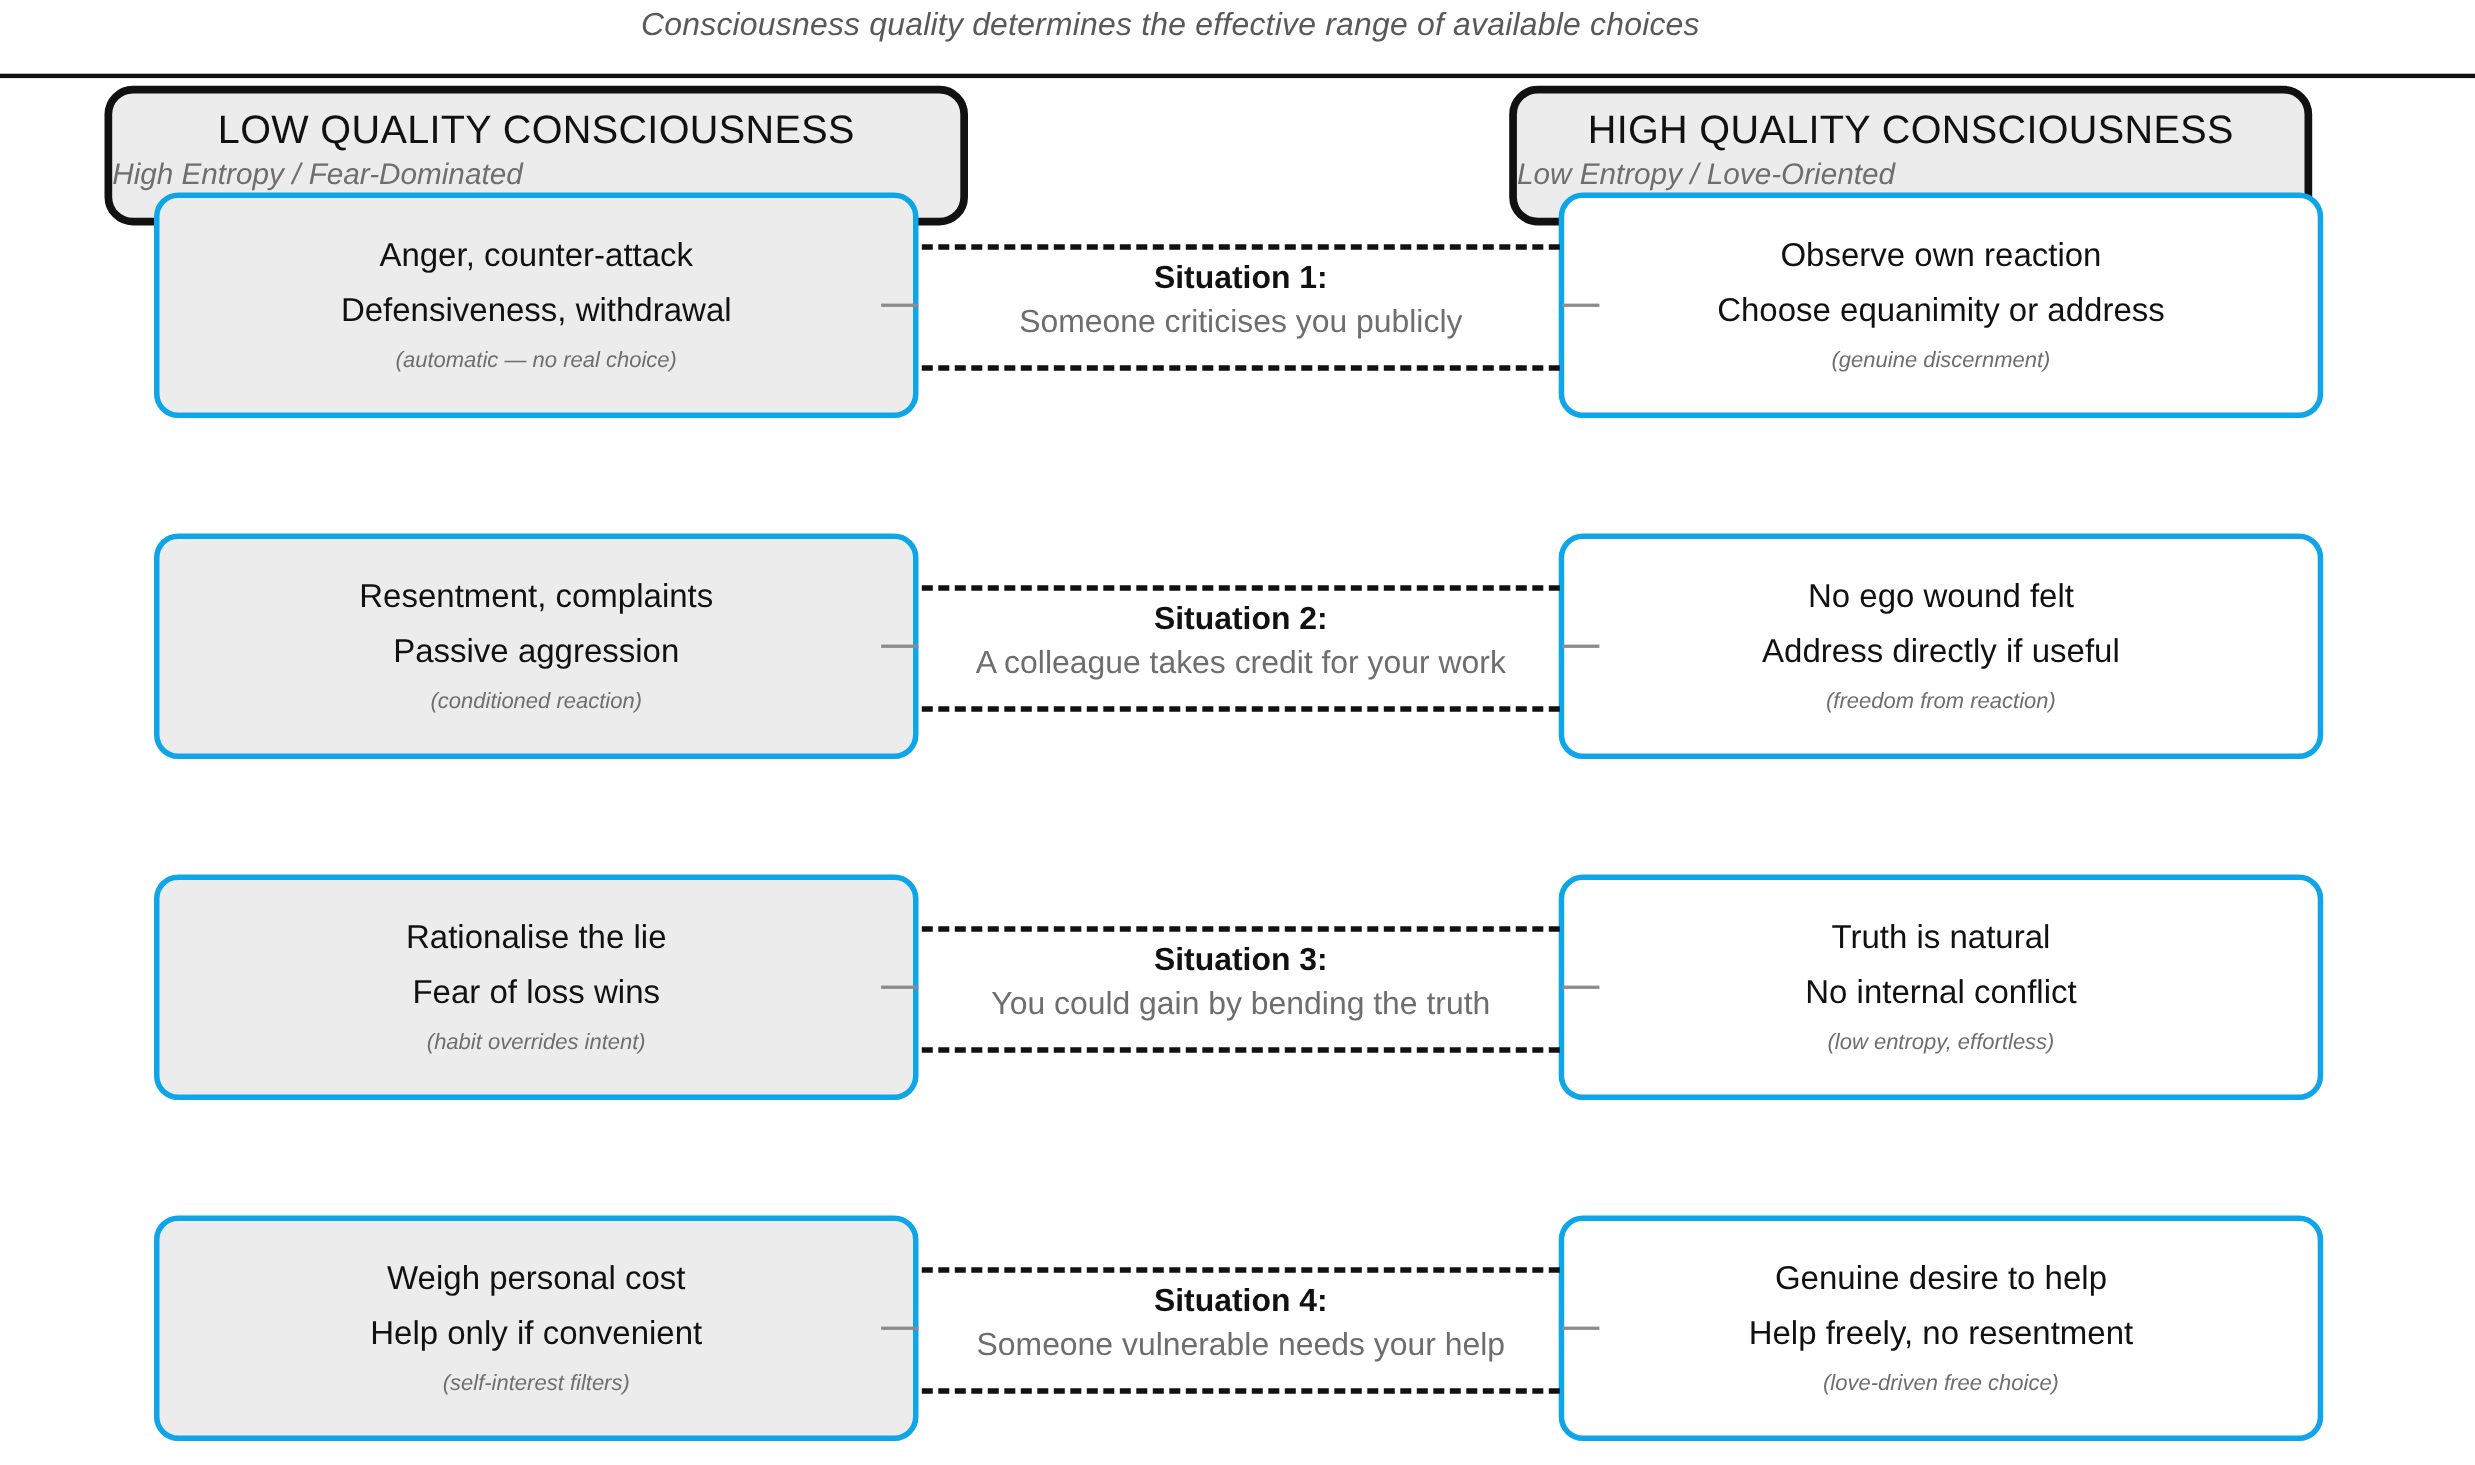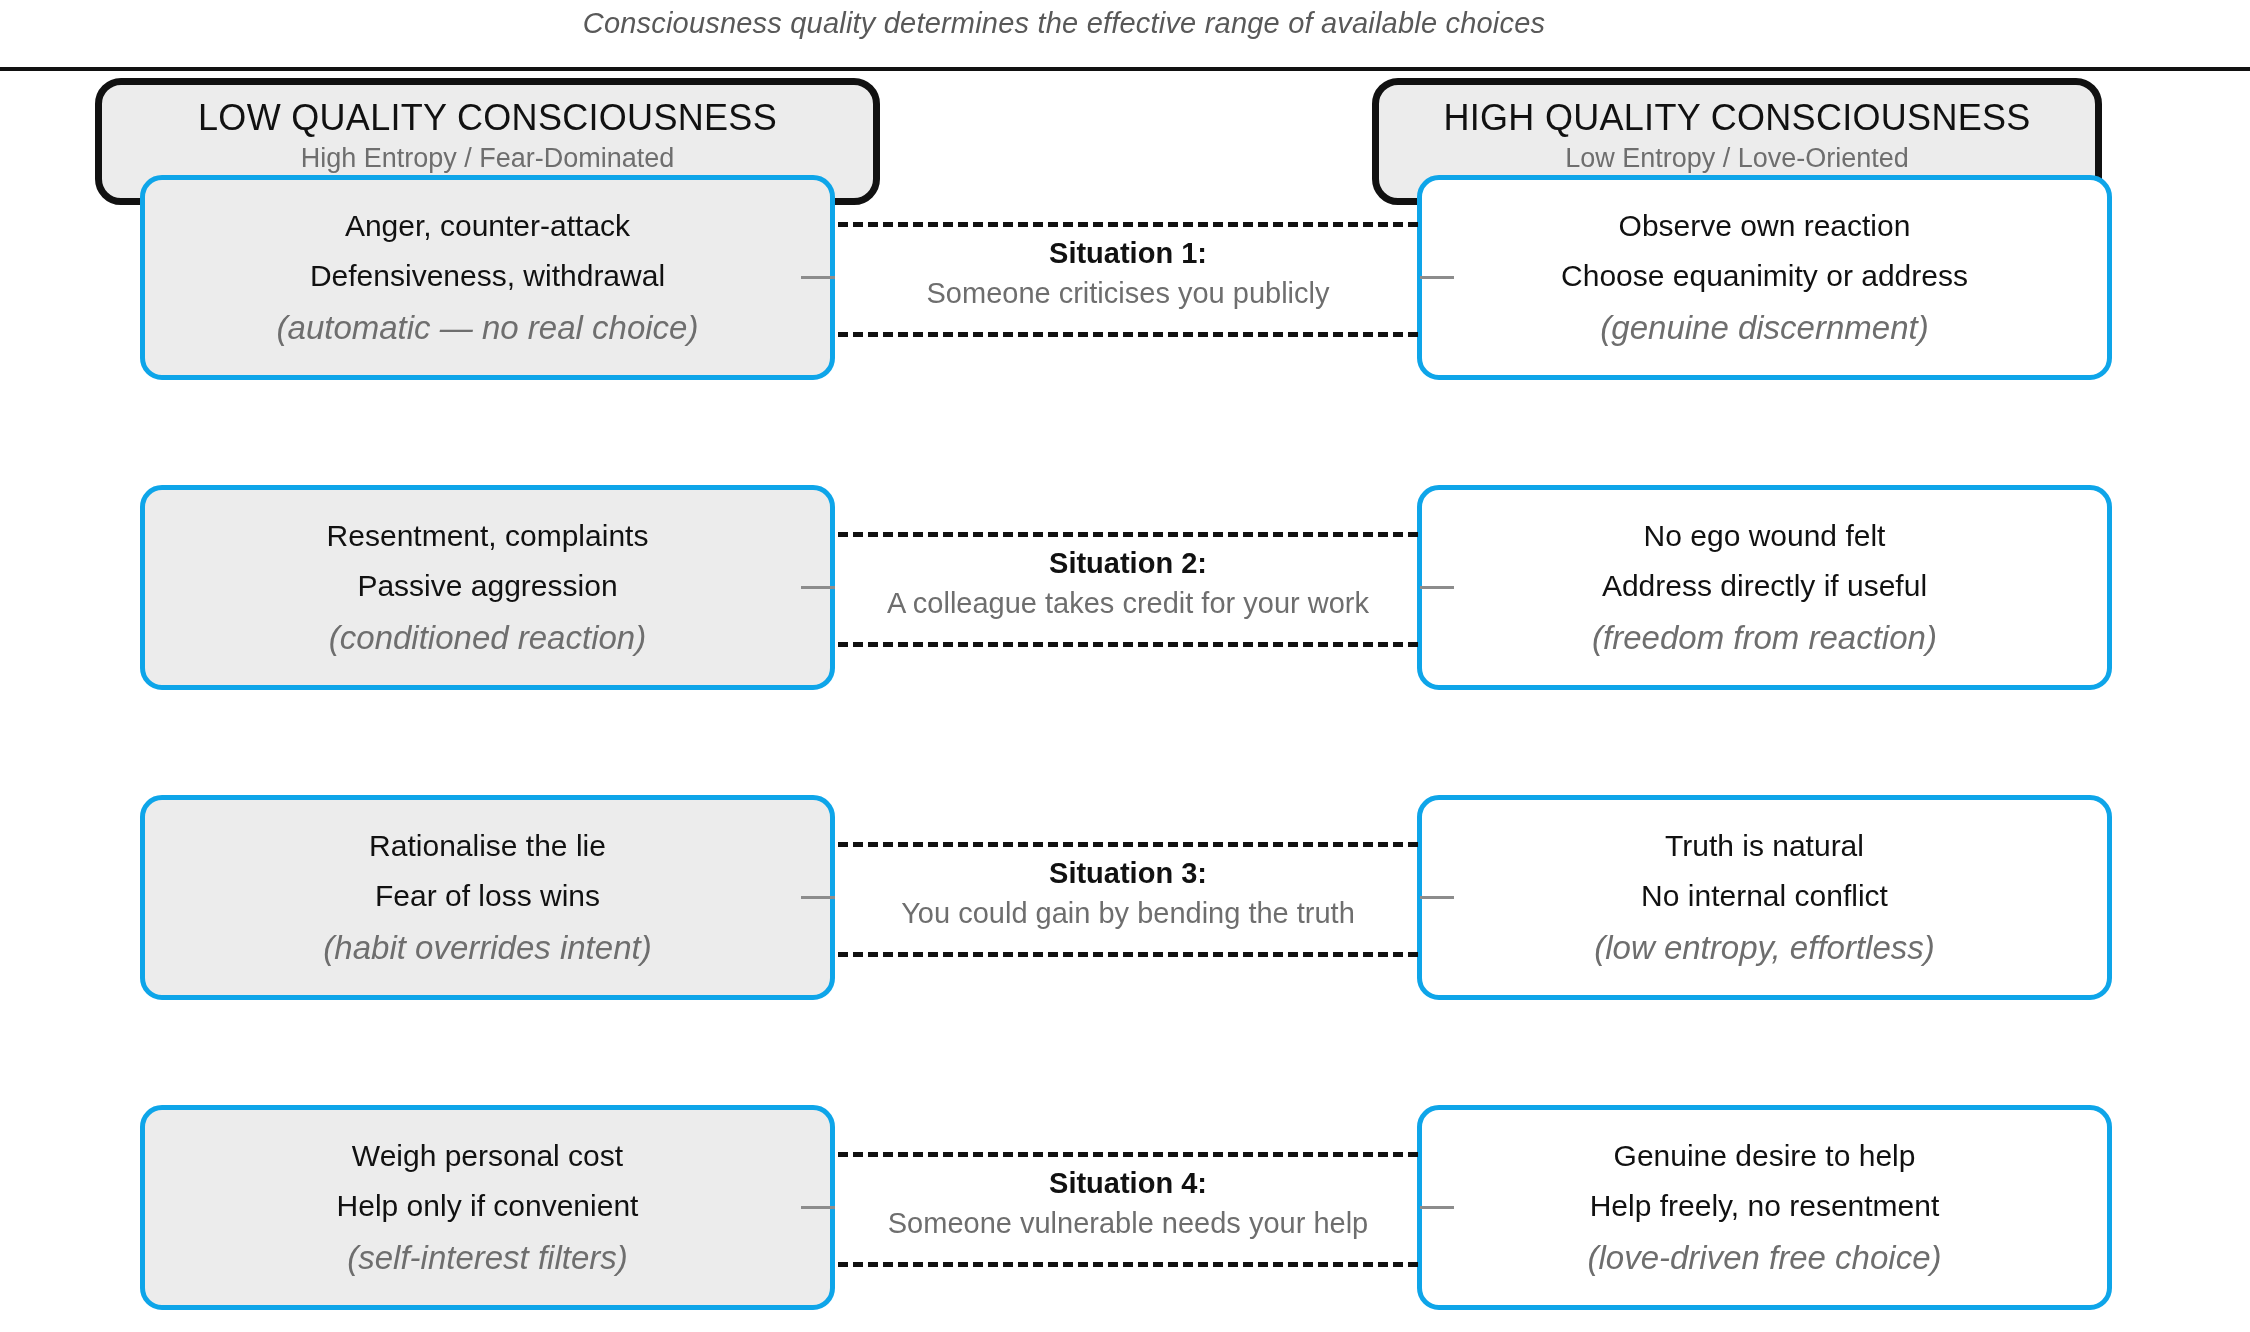--- a/index.html
+++ b/index.html
@@ -25,42 +25,43 @@
   }
   #col-header-low { left:95px;  width:785px; }
   #col-header-high{ left:1372px;width:730px; }
   .col-header .ch-title{
     position:absolute; left:0; right:0; top:12px;
     text-align:center; font-size:36px; color:#111111; letter-spacing:.3px;
     white-space:nowrap;
   }
   .col-header .ch-sub{
     position:absolute; left:0; right:0; top:58px;
-    text-align:center; font-size:27px; color:#6e6e6e;
+    font-size:27px; color:#6e6e6e;
     white-space:nowrap;
+    font-style:italic;
   }
 
   
   .row{ position:absolute; left:0; width:2250px; height:205px; z-index:2; }
 
   .card{
     position:absolute; top:0; width:695px; height:205px;
     border:5px solid #0ea5e9; border-radius:22px; box-sizing:border-box;
     display:flex; flex-direction:column; justify-content:center;
     align-items:center;
   }
   .card.left { left:140px;  background:#ececec; }
   .card.right{ left:1417px; background:#ffffff; }
 
   .card .line{
     font-size:30px; color:#111111; line-height:1.0;
     margin:10px 0; white-space:nowrap; text-align:center;
   }
   .card .line.note{
-    font-style:italic; color:#6e6e6e; font-size:33px;
+    font-style:italic; color:#6e6e6e; font-size:20px;
   }
 
   
   .tick{
     position:absolute; top:101px; width:34px; height:3px;
     background:#8c8c8c; z-index:4;
   }
   .tick.left-tick { left:801px; }
   .tick.right-tick{ left:1420px; }
 

